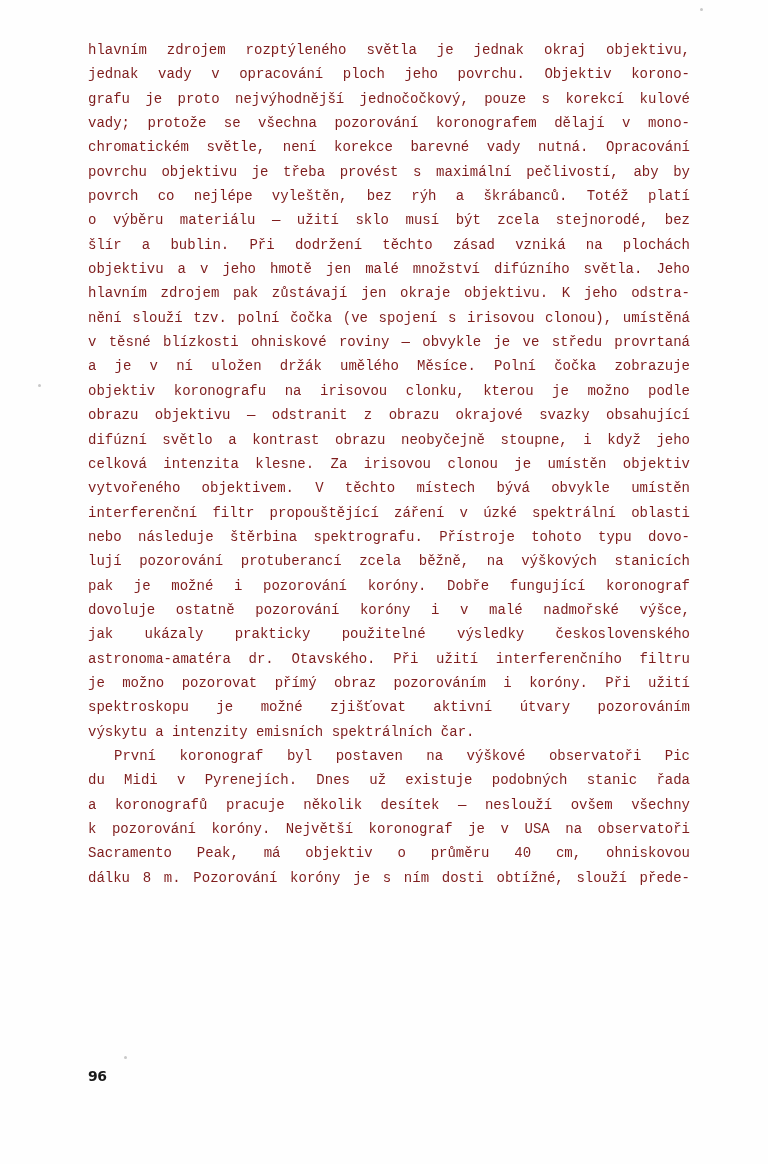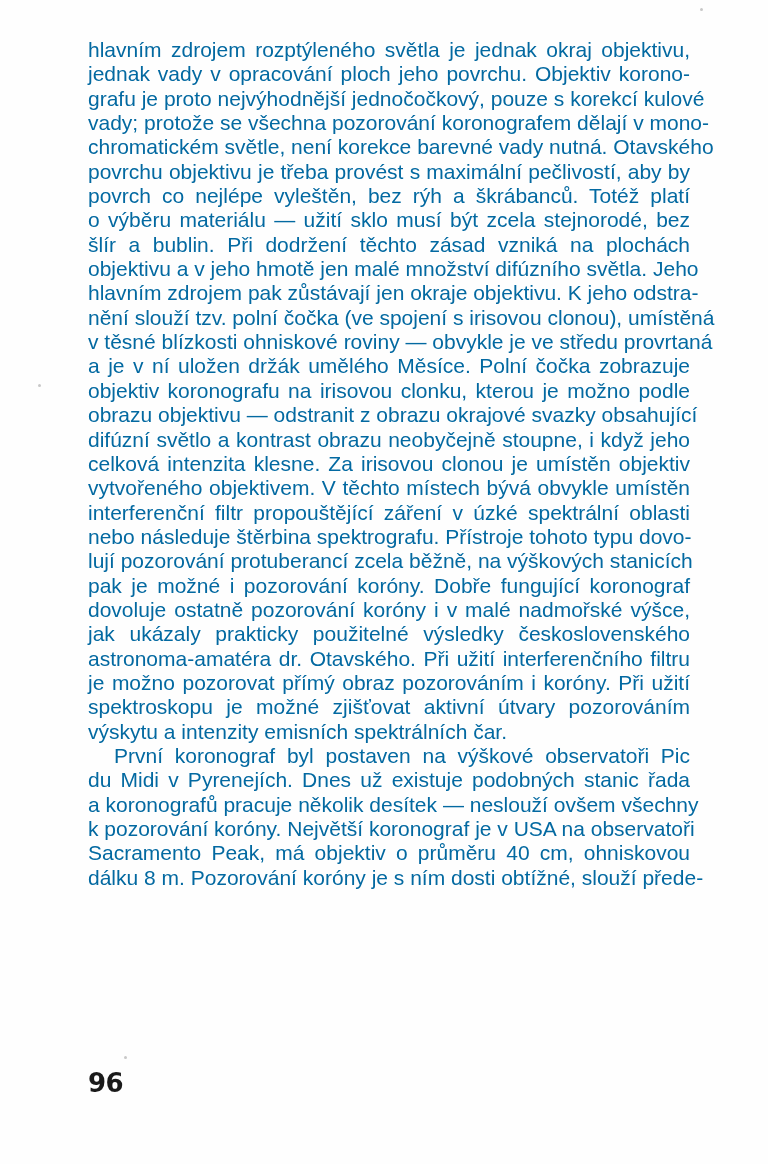--- a/index.html
+++ b/index.html
@@ -18,23 +18,23 @@
       left: 0; top: 0;
       width: 768px;
       height: 1164px;
       background: #fefefe;
     }
     .text-block {
       position: absolute;
       left: 88px;
       top: 38px;
       width: 602px;
-      font-family: Liberation Sans, sans-serif;
-      font-size: 21px;
-      color: #0369a1;
+      font-family: Liberation Mono, monospace;
+      font-size: 14px;
+      color: #7f1d1d;
     }
     .line {
       display: block;
       height: 24.35px;
       line-height: 24.35px;
       white-space: nowrap;
       text-align: justify;
       text-align-last: justify;
       overflow: visible;
     }
@@ -43,21 +43,21 @@
     }
     .line.indent {
       padding-left: 26px;
     }
     .page-number {
       position: absolute;
       left: 88px;
       top: 1068px;
       font-family: "DejaVu Sans", "Liberation Sans", sans-serif;
       font-weight: bold;
-      font-size: 26px;
+      font-size: 14px;
       color: #1a1a1a;
       letter-spacing: -0.5px;
     }
     .speck {
       position: absolute;
       width: 3px;
       height: 3px;
       border-radius: 50%;
       background: #c8c8c8;
     }
@@ -65,21 +65,21 @@
 </head>
 <body>
 
 <div class="page">
   <div class="text-block">
     <div>
       <span class="line">hlavním zdrojem rozptýleného světla je jednak okraj objektivu,</span>
       <span class="line">jednak vady v opracování ploch jeho povrchu. Objektiv korono-</span>
       <span class="line">grafu je proto nejvýhodnější jednočočkový, pouze s korekcí kulové</span>
       <span class="line">vady; protože se všechna pozorování koronografem dělají v mono-</span>
-      <span class="line">chromatickém světle, není korekce barevné vady nutná. Otavského</span>
+      <span class="line">chromatickém světle, není korekce barevné vady nutná. Opracování</span>
       <span class="line">povrchu objektivu je třeba provést s maximální pečlivostí, aby by</span>
       <span class="line">povrch co nejlépe vyleštěn, bez rýh a škrábanců. Totéž platí</span>
       <span class="line">o výběru materiálu — užití sklo musí být zcela stejnorodé, bez</span>
       <span class="line">šlír a bublin. Při dodržení těchto zásad vzniká na plochách</span>
       <span class="line">objektivu a v jeho hmotě jen malé množství difúzního světla. Jeho</span>
       <span class="line">hlavním zdrojem pak zůstávají jen okraje objektivu. K jeho odstra-</span>
       <span class="line">nění slouží tzv. polní čočka (ve spojení s irisovou clonou), umístěná</span>
       <span class="line">v těsné blízkosti ohniskové roviny — obvykle je ve středu provrtaná</span>
       <span class="line">a je v ní uložen držák umělého Měsíce. Polní čočka zobrazuje</span>
       <span class="line">objektiv koronografu na irisovou clonku, kterou je možno podle</span>

